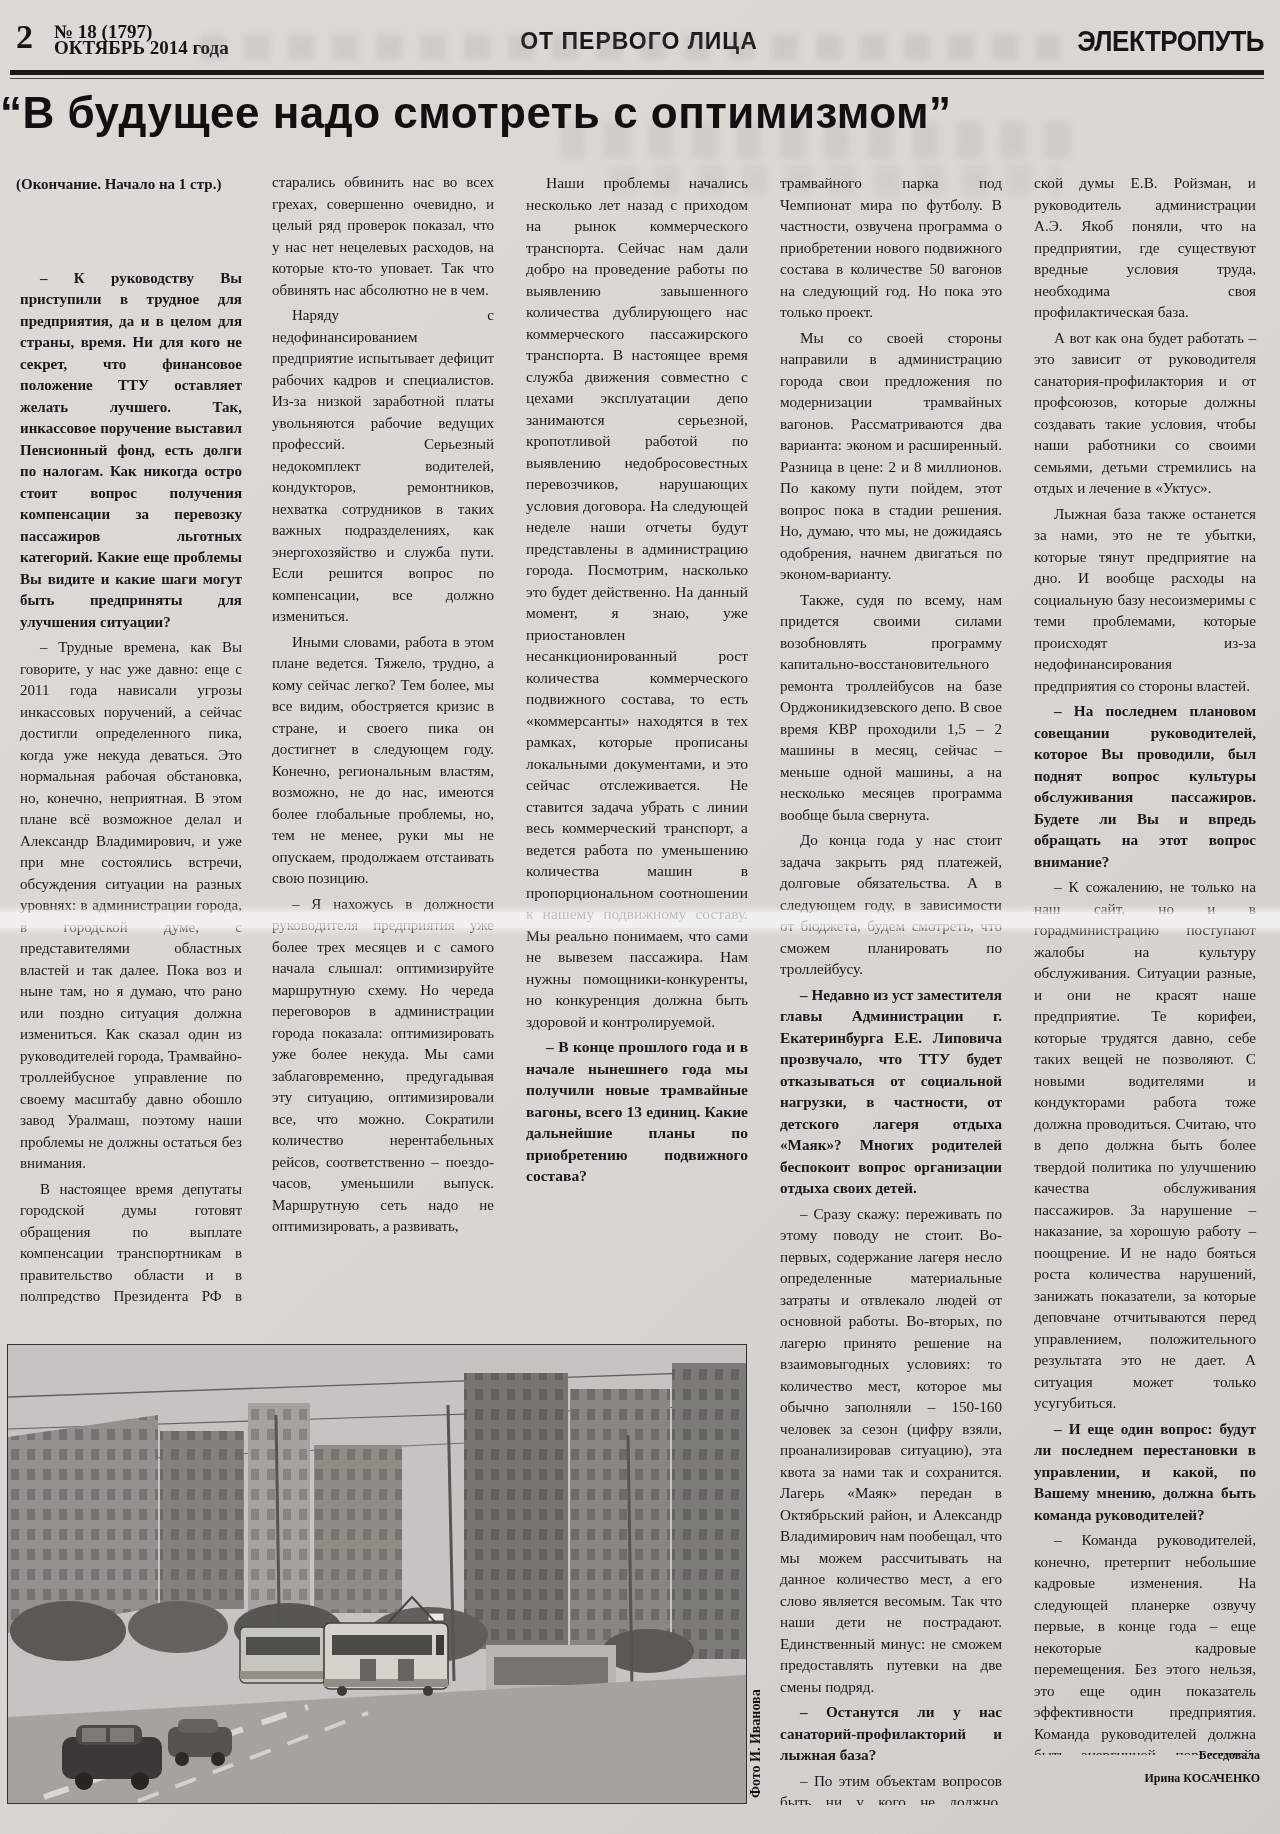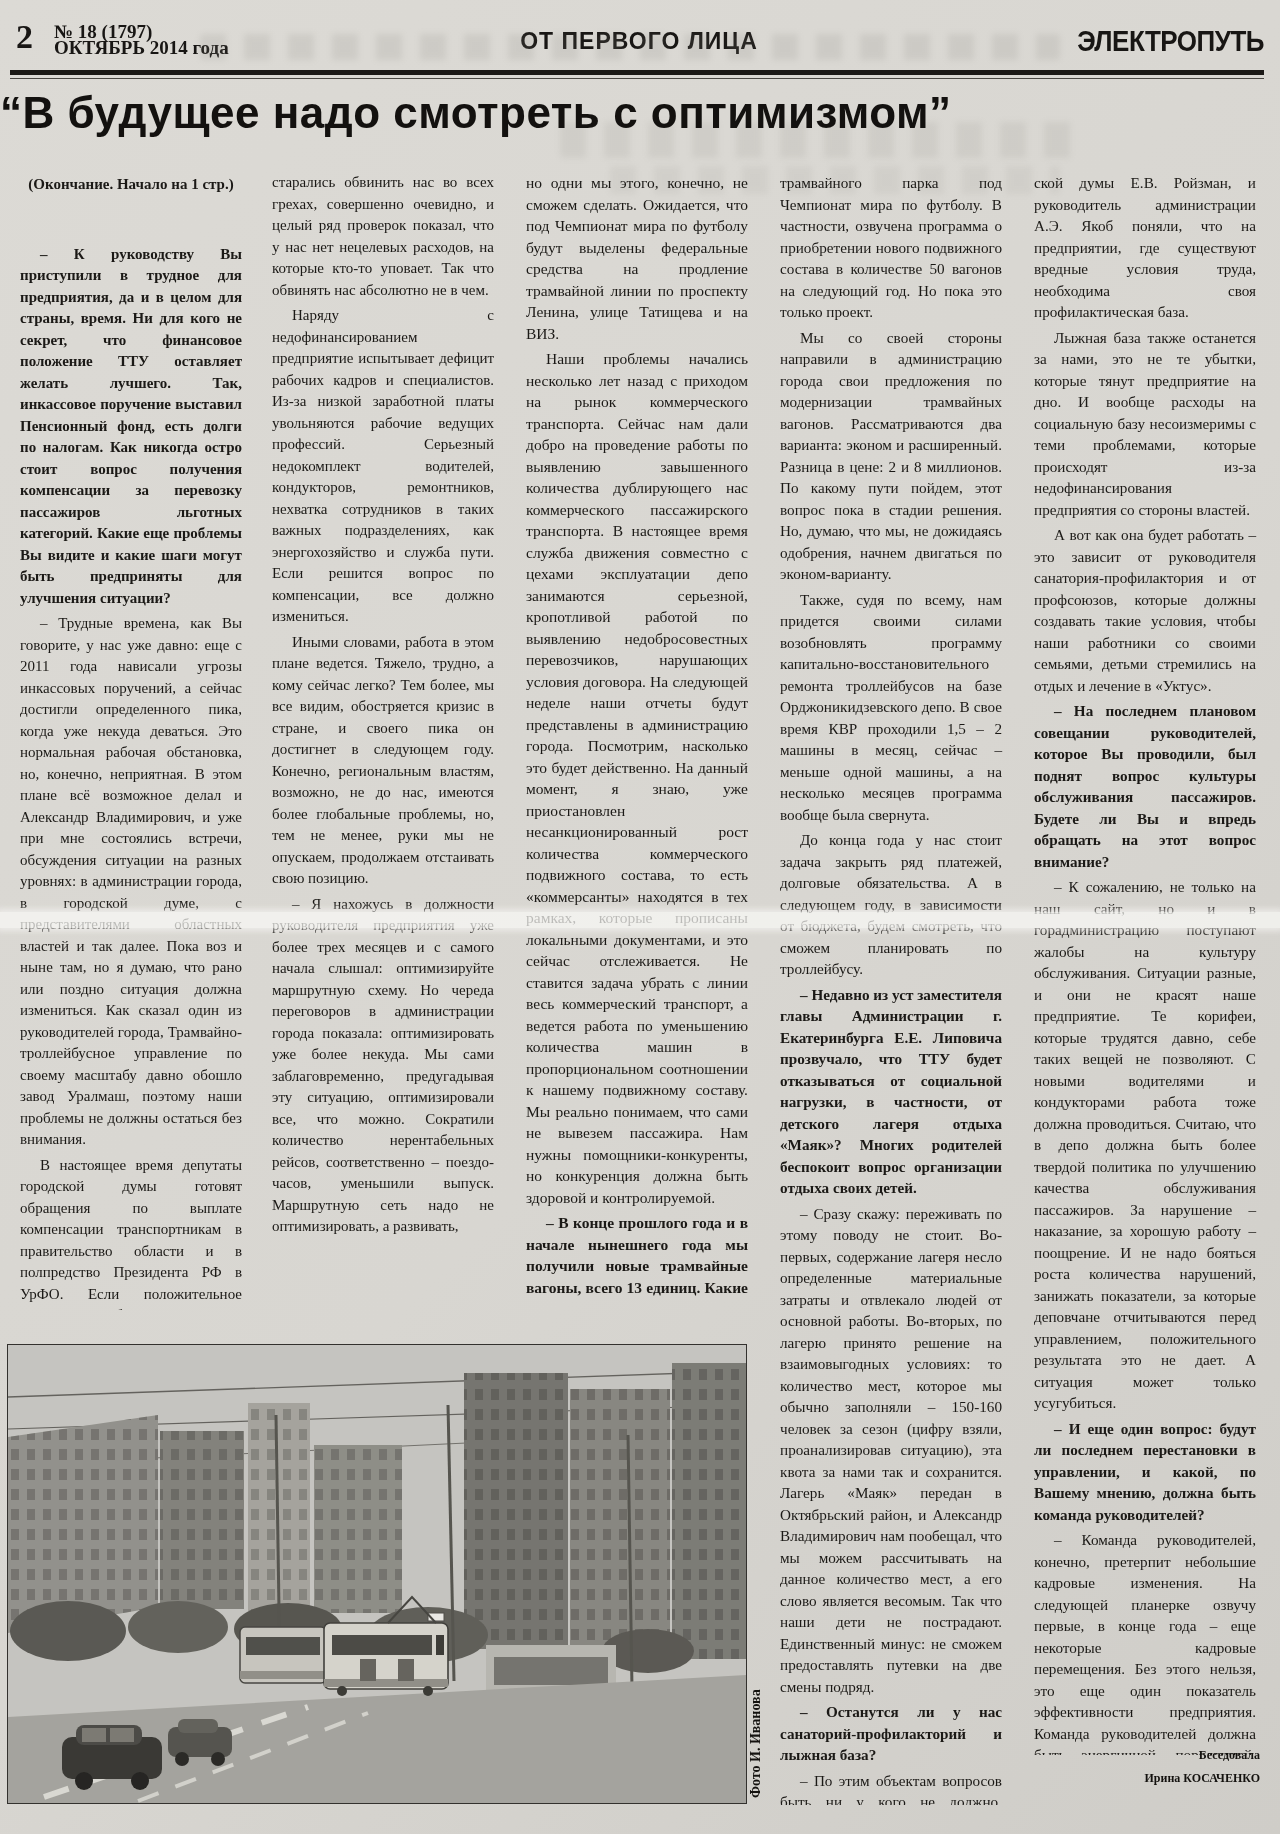--- a/index.html
+++ b/index.html
@@ -32,21 +32,21 @@
   .col{position:absolute;top:168px;width:230px;overflow:hidden;
     font-size:15px;line-height:21.5px;text-align:justify;color:#1b1916;}
   #col0{left:16px;height:1142px;}
   #col1{left:268px;height:1147px;}
   #col2{left:522px;height:1132px;font-size:15.5px;}
   #col3{left:776px;height:1637px;font-size:15.2px;}
   #col4{left:1030px;height:1587px;font-size:15.2px;}
   .col p{margin:4px;text-indent:20px;}
   .col p.question{font-weight:bold;}
   .col p.continuation{text-indent:0;}
-  .col p.note{font-weight:bold;text-align:center;text-indent:0;margin:6px 0 48px 0;}
+  .col p.note{font-weight:bold;text-align:left;text-indent:0;margin:6px 0 72px 0;}
   
   .foldband{position:absolute;left:0;top:912px;width:1280px;height:16px;
     background:rgba(250,249,246,0.72);box-shadow:0 0 6px 3px rgba(250,249,246,0.6);}
   
   .photo{position:absolute;left:8px;top:1345px;width:738px;height:458px;
     outline:1px solid #33312e;background:#c6c5c1;}
   .photo svg{display:block;}
   .photo-credit{position:absolute;left:748px;top:1798px;width:178px;
     transform:rotate(-90deg);transform-origin:0 0;
     font-size:14px;font-weight:bold;white-space:nowrap;color:#14120f;}
@@ -83,38 +83,37 @@
       <p class="answer">– Трудные времена, как Вы говорите, у нас уже давно: еще с 2011 года нависали угрозы инкассовых поручений, а сейчас достигли определенного пика, когда уже некуда деваться. Это нормальная рабочая обстановка, но, конечно, неприятная. В этом плане всё возможное делал и Александр Владимирович, и уже при мне состоялись встречи, обсуждения ситуации на разных уровнях: в администрации города, в городской думе, с представителями областных властей и так далее. Пока воз и ныне там, но я думаю, что рано или поздно ситуация должна измениться. Как сказал один из руководителей города, Трамвайно-троллейбусное управление по своему масштабу давно обошло завод Уралмаш, поэтому наши проблемы не должны остаться без внимания.</p>
       <p class="answer">В настоящее время депутаты городской думы готовят обращения по выплате компенсации транспортникам в правительство области и в полпредство Президента РФ в УрФО. Если положительное решение не будет принято на региональном уровне, то свои послания думцы направят выше. Как бы отдельные депутаты ни</p>
     </div>
   <div class="col" id="col1">
       <p class="continuation">старались обвинить нас во всех грехах, совершенно очевидно, и целый ряд проверок показал, что у нас нет нецелевых расходов, на которые кто-то уповает. Так что обвинять нас абсолютно не в чем.</p>
       <p class="answer">Наряду с недофинансированием предприятие испытывает дефицит рабочих кадров и специалистов. Из-за низкой заработной платы увольняются рабочие ведущих профессий. Серьезный недокомплект водителей, кондукторов, ремонтников, нехватка сотрудников в таких важных подразделениях, как энергохозяйство и служба пути. Если решится вопрос по компенсации, все должно измениться.</p>
       <p class="answer">Иными словами, работа в этом плане ведется. Тяжело, трудно, а кому сейчас легко? Тем более, мы все видим, обостряется кризис в стране, и своего пика он достигнет в следующем году. Конечно, региональным властям, возможно, не до нас, имеются более глобальные проблемы, но, тем не менее, руки мы не опускаем, продолжаем отстаивать свою позицию.</p>
       <p class="answer">– Я нахожусь в должности руководителя предприятия уже более трех месяцев и с самого начала слышал: оптимизируйте маршрутную схему. Но череда переговоров в администрации города показала: оптимизировать уже более некуда. Мы сами заблаговременно, предугадывая эту ситуацию, оптимизировали все, что можно. Сократили количество нерентабельных рейсов, соответственно – поездо-часов, уменьшили выпуск. Маршрутную сеть надо не оптимизировать, а развивать,</p>
     </div>
   <div class="col" id="col2">
-      <p class="continuation">но одни мы этого, конечно, не сможем сделать. Ожидается, что под Чемпионат мира по футболу будут выделены федеральные средства на продление трамвайной линии по проспекту Ленина, улице Татищева и на ВИЗ.</p>
       <p class="answer">Наши проблемы начались несколько лет назад с приходом на рынок коммерческого транспорта. Сейчас нам дали добро на проведение работы по выявлению завышенного количества дублирующего нас коммерческого пассажирского транспорта. В настоящее время служба движения совместно с цехами эксплуатации депо занимаются серьезной, кропотливой работой по выявлению недобросовестных перевозчиков, нарушающих условия договора. На следующей неделе наши отчеты будут представлены в администрацию города. Посмотрим, насколько это будет действенно. На данный момент, я знаю, уже приостановлен несанкционированный рост количества коммерческого подвижного состава, то есть «коммерсанты» находятся в тех рамках, которые прописаны локальными документами, и это сейчас отслеживается. Не ставится задача убрать с линии весь коммерческий транспорт, а ведется работа по уменьшению количества машин в пропорциональном соотношении к нашему подвижному составу. Мы реально понимаем, что сами не вывезем пассажира. Нам нужны помощники-конкуренты, но конкуренция должна быть здоровой и контролируемой.</p>
       <p class="question">– В конце прошлого года и в начале нынешнего года мы получили новые трамвайные вагоны, всего 13 единиц. Какие дальнейшие планы по приобретению подвижного состава?</p>
     </div>
   <div class="col" id="col3">
       <p class="continuation">трамвайного парка под Чемпионат мира по футболу. В частности, озвучена программа о приобретении нового подвижного состава в количестве 50 вагонов на следующий год. Но пока это только проект.</p>
       <p class="answer">Мы со своей стороны направили в администрацию города свои предложения по модернизации трамвайных вагонов. Рассматриваются два варианта: эконом и расширенный. Разница в цене: 2 и 8 миллионов. По какому пути пойдем, этот вопрос пока в стадии решения. Но, думаю, что мы, не дожидаясь одобрения, начнем двигаться по эконом-варианту.</p>
       <p class="answer">Также, судя по всему, нам придется своими силами возобновлять программу капитально-восстановительного ремонта троллейбусов на базе Орджоникидзевского депо. В свое время КВР проходили 1,5 – 2 машины в месяц, сейчас – меньше одной машины, а на несколько месяцев программа вообще была свернута.</p>
       <p class="answer">До конца года у нас стоит задача закрыть ряд платежей, долговые обязательства. А в следующем году, в зависимости от бюджета, будем смотреть, что сможем планировать по троллейбусу.</p>
       <p class="question">– Недавно из уст заместителя главы Администрации г. Екатеринбурга Е.Е. Липовича прозвучало, что ТТУ будет отказываться от социальной нагрузки, в частности, от детского лагеря отдыха «Маяк»? Многих родителей беспокоит вопрос организации отдыха своих детей.</p>
       <p class="answer">– Сразу скажу: переживать по этому поводу не стоит. Во-первых, содержание лагеря несло определенные материальные затраты и отвлекало людей от основной работы. Во-вторых, по лагерю принято решение на взаимовыгодных условиях: то количество мест, которое мы обычно заполняли – 150-160 человек за сезон (цифру взяли, проанализировав ситуацию), эта квота за нами так и сохранится. Лагерь «Маяк» передан в Октябрьский район, и Александр Владимирович нам пообещал, что мы можем рассчитывать на данное количество мест, а его слово является весомым. Так что наши дети не пострадают. Единственный минус: не сможем предоставлять путевки на две смены подряд.</p>
       <p class="question">– Останутся ли у нас санаторий-профилакторий и лыжная база?</p>
       <p class="answer">– По этим объектам вопросов быть ни у кого не должно. Действительно, разговоры в администрации города были, но отпали месяц назад. И председатель город-</p>
     </div>
   <div class="col" id="col4">
       <p class="continuation">ской думы Е.В. Ройзман, и руководитель администрации А.Э. Якоб поняли, что на предприятии, где существуют вредные условия труда, необходима своя профилактическая база.</p>
+      <p class="answer">А вот как она будет работать – это зависит от руководителя санатория-профилактория и от профсоюзов, которые должны создавать такие условия, чтобы наши работники со своими семьями, детьми стремились на отдых и лечение в «Уктус».</p>
       <p class="answer">Лыжная база также останется за нами, это не те убытки, которые тянут предприятие на дно. И вообще расходы на социальную базу несоизмеримы с теми проблемами, которые происходят из-за недофинансирования предприятия со стороны властей.</p>
-      <p class="answer">А вот как она будет работать – это зависит от руководителя санатория-профилактория и от профсоюзов, которые должны создавать такие условия, чтобы наши работники со своими семьями, детьми стремились на отдых и лечение в «Уктус».</p>
       <p class="question">– На последнем плановом совещании руководителей, которое Вы проводили, был поднят вопрос культуры обслуживания пассажиров. Будете ли Вы и впредь обращать на этот вопрос внимание?</p>
       <p class="answer">– К сожалению, не только на наш сайт, но и в горадминистрацию поступают жалобы на культуру обслуживания. Ситуации разные, и они не красят наше предприятие. Те корифеи, которые трудятся давно, себе таких вещей не позволяют. С новыми водителями и кондукторами работа тоже должна проводиться. Считаю, что в депо должна быть более твердой политика по улучшению качества обслуживания пассажиров. За нарушение – наказание, за хорошую работу – поощрение. И не надо бояться роста количества нарушений, занижать показатели, за которые деповчане отчитываются перед управлением, положительного результата это не дает. А ситуация может только усугубиться.</p>
       <p class="question">– И еще один вопрос: будут ли последнем перестановки в управлении, и какой, по Вашему мнению, должна быть команда руководителей?</p>
       <p class="answer">– Команда руководителей, конечно, претерпит небольшие кадровые изменения. На следующей планерке озвучу первые, в конце года – еще некоторые кадровые перемещения. Без этого нельзя, это еще один показатель эффективности предприятия. Команда руководителей должна быть энергичной, порядочной, работать с самоотдачей. И смотреть вперед с оптимизмом – пусть это понятие воспринимается с долей иронии, потому что уже столько лет смотрим в будущее с оптимизмом, но, думаю, нам это воздастся.</p>
     </div>
 
   <div class="foldband"></div>
 
   <div class="photo">
     <svg width="738" height="458" viewBox="0 0 738 458" xmlns="http://www.w3.org/2000/svg">

